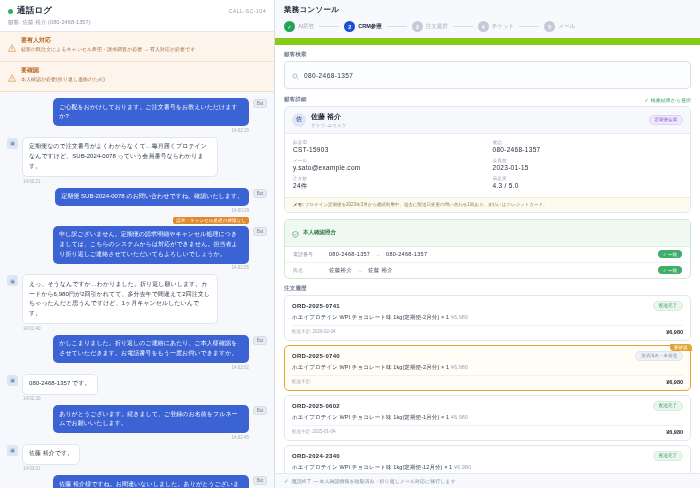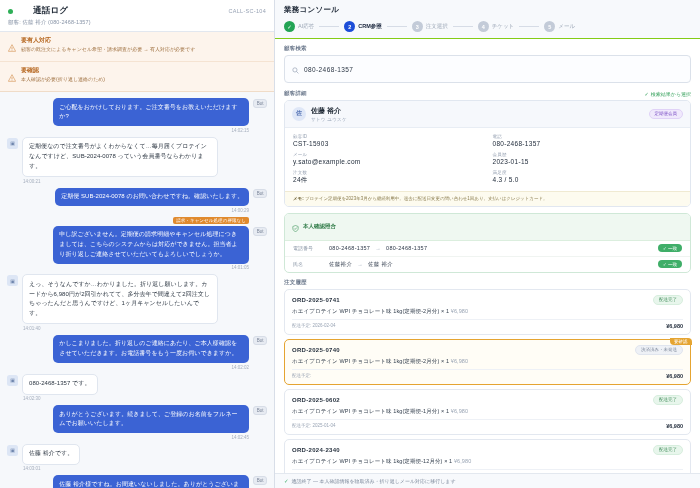--- a/index.html
+++ b/index.html
@@ -19,21 +19,21 @@
     border-right: 1px solid #d8dee8;
     display: flex; flex-direction: column;
   }
   .left-header {
     background: #ffffff;
     border-bottom: 1px solid #e2e7ef;
     padding: 5px 8px 5px 8px;
     flex: 0 0 auto;
   }
   .lh-top { display: flex; align-items: center; justify-content: space-between; }
-  .lh-title-wrap { display: flex; align-items: center; gap: 20px; }
+  .lh-title-wrap { display: flex; align-items: center; gap: 4px; }
   .dot-green {
     width: 5px; height: 5px; border-radius: 50%;
     background: #2eaf57; display: inline-block;
   }
   .lh-title { font-size: 8.5px; font-weight: bold; color: #1e2835; letter-spacing: .2px; }
   .lh-id { font-size: 5.5px; color: #97a2b4; letter-spacing: .3px; }
   .lh-sub { font-size: 5.5px; color: #8894a7; margin-top: 2px; letter-spacing: .1px; }
 
   .alerts { flex: 0 0 auto; }
   .alert {
@@ -95,21 +95,21 @@
 
   
   .right {
     width: 425px; height: 488px;
     background: #ffffff;
     display: flex; flex-direction: column;
   }
   .right-header {
     flex: 0 0 auto;
     background: #f7f9fc;
-    border-bottom: 1px solid #84cc16;
+    border-bottom: 7px solid #84cc16;
     padding: 5px 9px 6px 9px;
   }
   .rh-title { font-size: 7.5px; font-weight: bold; color: #222c3a; letter-spacing: .3px; }
   .stepper { display: flex; align-items: center; margin-top: 6px; }
   .step { display: flex; align-items: center; gap: 3px; }
   .step-num {
     width: 11px; height: 11px; border-radius: 50%;
     display: flex; align-items: center; justify-content: center;
     font-size: 5.5px; font-weight: bold; color: #ffffff;
     background: #c3cbd8; flex: 0 0 auto;

